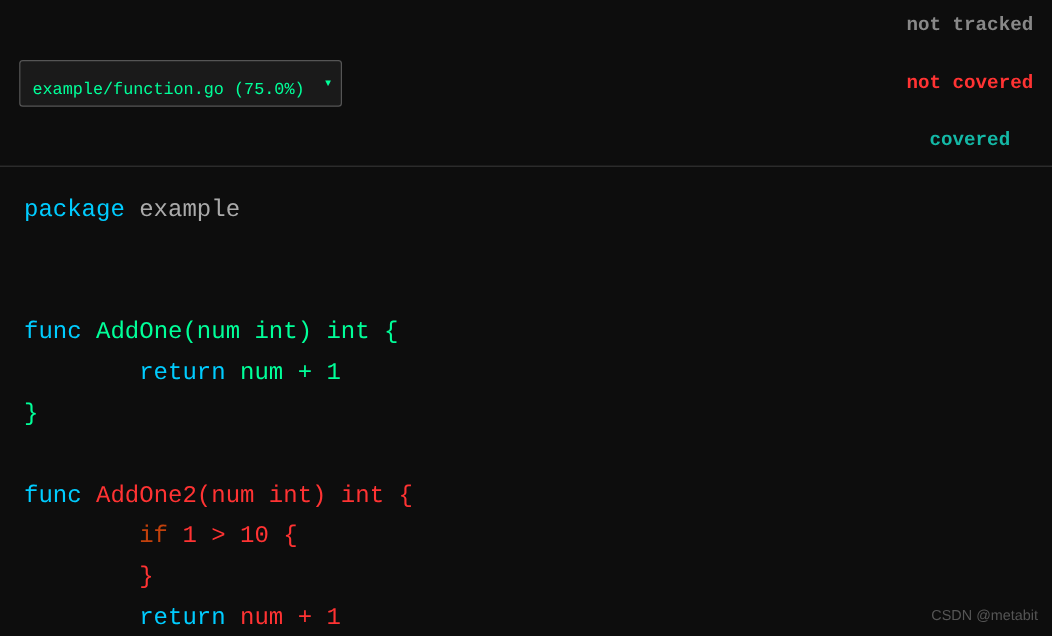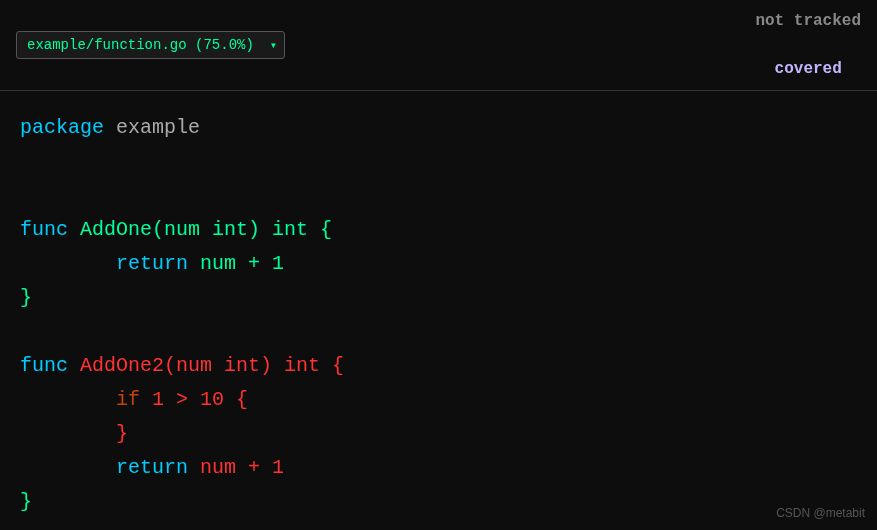--- a/index.html
+++ b/index.html
@@ -27,21 +27,21 @@
     }
 
     .file-select-wrapper {
       position: relative;
     }
 
     .file-select {
       background-color: #1a1a1a;
       color: #00ff99;
       border: 1px solid #555;
-      padding: 5px 30px 5px 10px;
+      padding: 16px 30px 5px 10px;
       font-family: 'Courier New', Courier, monospace;
       font-size: 14px;
       appearance: none;
       cursor: pointer;
       border-radius: 3px;
       outline: none;
     }
 
     .select-arrow {
       position: absolute;
@@ -69,21 +69,21 @@
 
     .legend-not-tracked {
       color: #888;
     }
 
     .legend-not-covered {
       color: #ff3333;
     }
 
     .legend-covered {
-      color: #c4b5fd;
+      color: #14b8a6;
     }
 
     .code-area {
       padding: 20px 20px;
       line-height: 1.7;
       font-size: 20px;
     }
 
     .code-line {
       display: block;
@@ -104,20 +104,21 @@
 
 <div class="header">
   <div class="file-select-wrapper">
     <select class="file-select">
       <option>example/function.go (75.0%)</option>
     </select>
     <span class="select-arrow">▾</span>
   </div>
   <div class="legend">
     <span class="legend-item legend-not-tracked">not tracked</span>
+    <span class="legend-item legend-not-covered">not covered</span>
     <span class="legend-item legend-covered">covered</span>
   </div>
 </div>
 
 <div class="code-area" id="code-area">
 <span class="code-line"><span style="color:#aaaaaa"><span style="color:#00ccff">package</span> example</span></span>
     <span class="code-line">&nbsp;</span>
     <span class="code-line">&nbsp;</span>
     <span class="code-line"><span style="color:#00ff99"><span style="color:#00ccff">func</span> AddOne(num int) int {</span></span>
     <span class="code-line"><span style="color:#00ff99">        <span style="color:#00ccff">return</span> num + 1</span></span>

